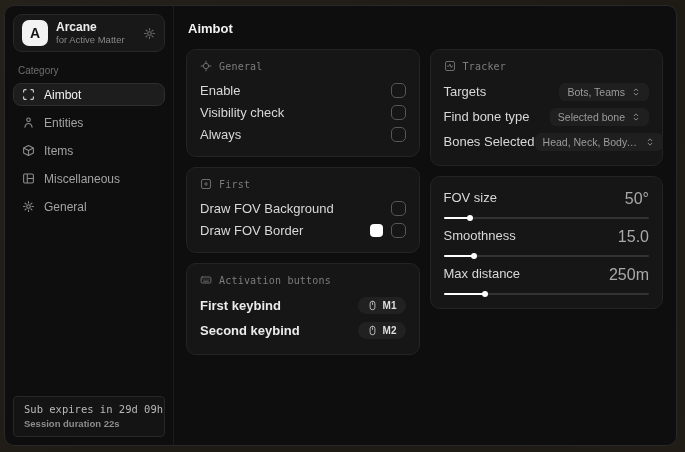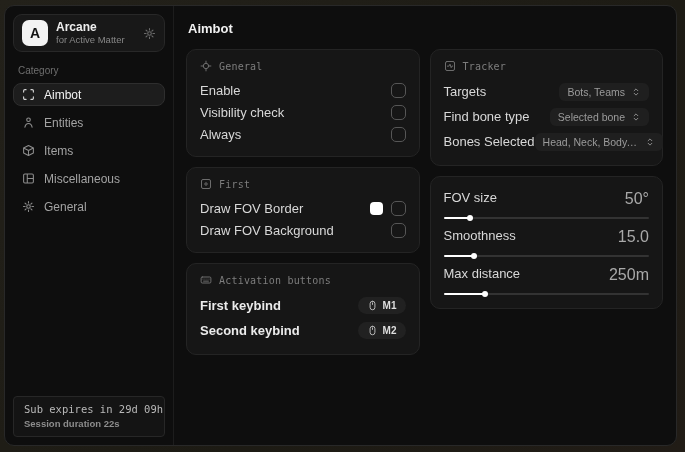--- a/index.html
+++ b/index.html
@@ -216,29 +216,29 @@
           <div class="panel-header">
             <span class="picon">
               <svg width="12" height="12" viewBox="0 0 16 16" fill="none" stroke="currentColor" stroke-width="1.3">
                 <rect x="2" y="2" width="12" height="12" rx="2"></rect>
                 <circle cx="8" cy="8" r="1.6"></circle>
               </svg>
             </span>
             <span>First</span>
           </div>
           <div class="row">
+            <span class="row-label">Draw FOV Background</span>
+            <span class="checkbox"></span>
+          </div>
+          <div class="row">
             <span class="row-label">Draw FOV Border</span>
             <span class="right-group">
               <span class="swatch" style="background:#ffffff;"></span>
               <span class="checkbox"></span>
             </span>
-          </div>
-          <div class="row">
-            <span class="row-label">Draw FOV Background</span>
-            <span class="checkbox"></span>
           </div>
         </div>
 
         <div class="panel">
           <div class="panel-header">
             <span class="picon">
               <svg width="12" height="12" viewBox="0 0 16 16" fill="none" stroke="currentColor" stroke-width="1.3" stroke-linecap="round">
                 <rect x="1.5" y="4" width="13" height="8" rx="1.5"></rect>
                 <path d="M4 6.8h.01M6.6 6.8h.01M9.3 6.8h.01M12 6.8h.01M4.8 9.5h6.4"></path>
               </svg>

